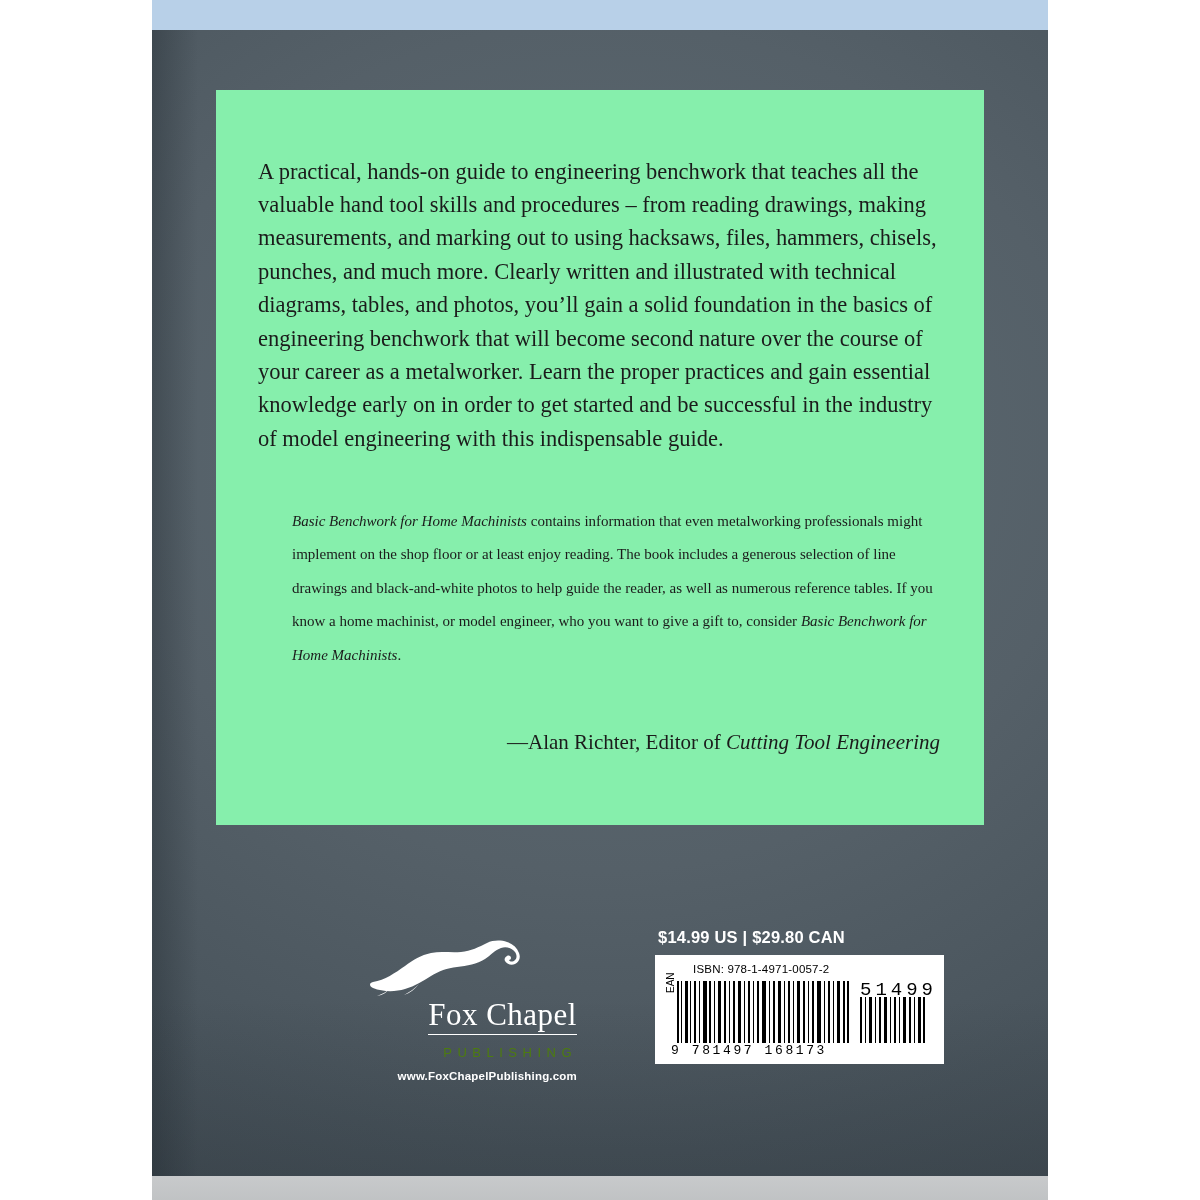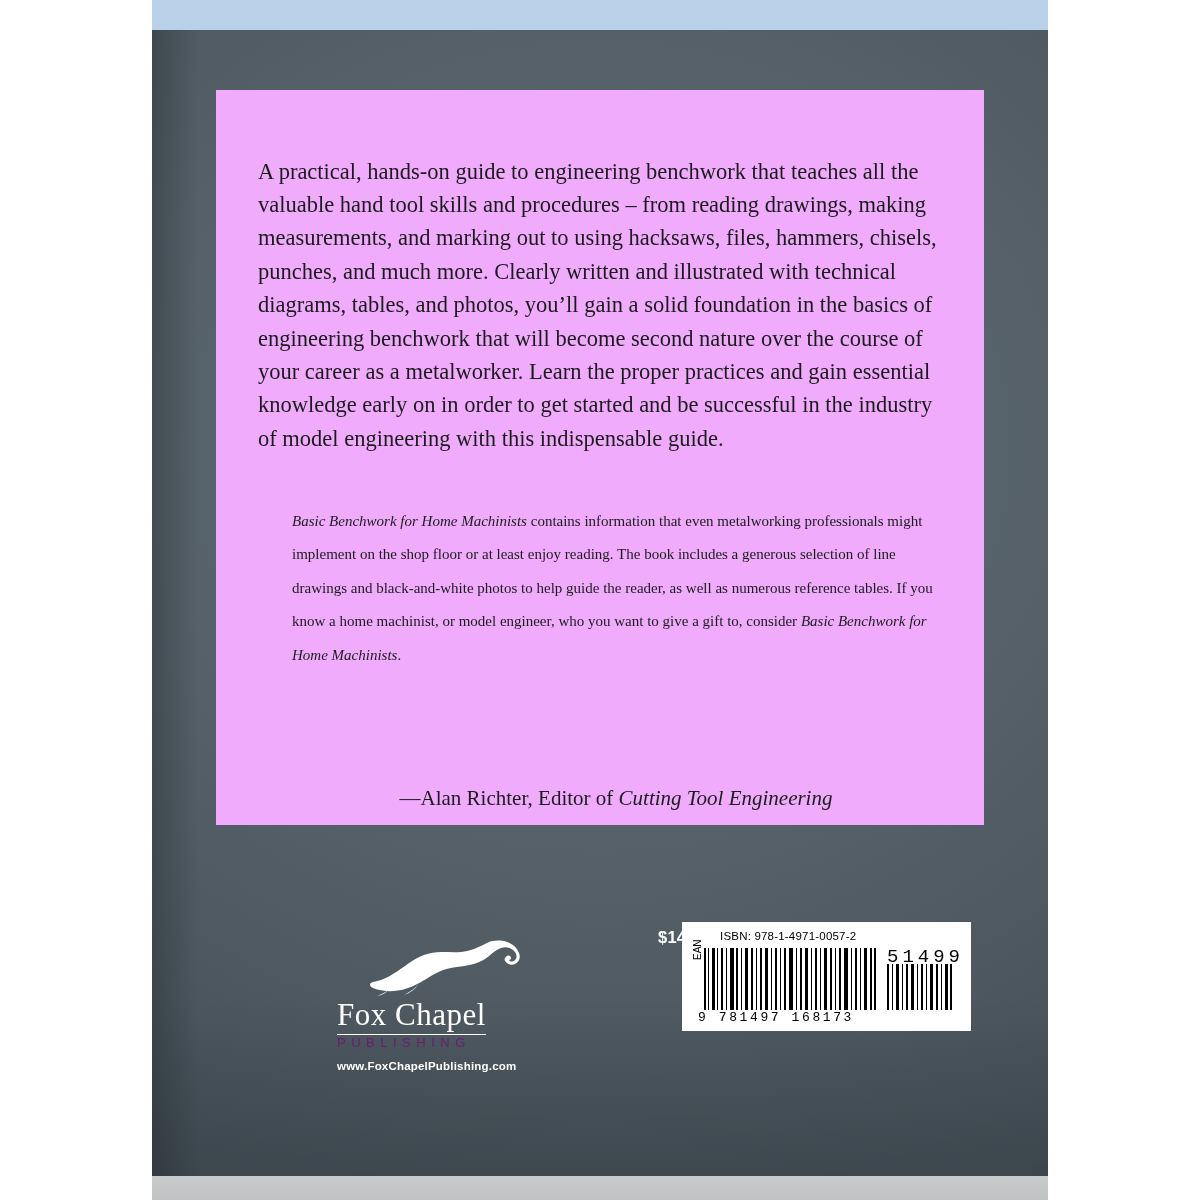--- a/index.html
+++ b/index.html
@@ -66,21 +66,21 @@
     pointer-events: none;
   }
 
   
   #text-panel {
     position: absolute;
     left: 216px;
     top: 90px;
     width: 768px;
     height: 735px;
-    background: #f0abfc;
+    background: #86efac;
   }
 
   .blurb {
     position: absolute;
     left: 42px;
     top: 42px;
     width: 686px;
     font-size: 22.5px;
     line-height: 33.4px;
     color: #1b1b1b;
@@ -94,58 +94,58 @@
     width: 648px;
     font-size: 15px;
     line-height: 33.4px;
     color: #1b1b1b;
   }
   .quote em { font-style: italic; }
 
   .attribution {
     position: absolute;
     left: 76px;
-    top: 672px;
+    top: 616px;
     width: 648px;
     font-size: 21px;
     line-height: 30px;
     color: #1b1b1b;
-    text-align: center;
+    text-align: right;
   }
   .attribution em { font-style: italic; }
 
   
   #logo-block {
     position: absolute;
     left: 337px;
     top: 940px;
     width: 240px;
-    text-align: left;
+    text-align: right;
     color: #ffffff;
   }
   #fox-icon {
     display: block;
     margin: 0 auto 2px auto;
   }
   #logo-name {
     font-family: "Liberation Serif", serif;
     font-size: 31px;
     letter-spacing: 0.5px;
     line-height: 34px;
     color: #ffffff;
     border-bottom: 1.5px solid #ffffff;
     padding-bottom: 2px;
     display: inline-block;
   }
   #logo-sub {
     font-family: "Liberation Sans", sans-serif;
     font-size: 13px;
     letter-spacing: 5.5px;
-    color: #701a75;
-    margin-top: 0;
+    color: #4d7c0f;
+    margin-top: 10px;
   }
   #logo-url {
     font-family: "Liberation Sans", sans-serif;
     font-size: 11.5px;
     font-weight: bold;
     color: #ffffff;
     margin-top: 10px;
     letter-spacing: 0.2px;
   }
 
@@ -158,26 +158,25 @@
     font-size: 16.5px;
     font-weight: bold;
     color: #ffffff;
     letter-spacing: 0.2px;
   }
 
   
   #barcode-box {
     position: absolute;
     left: 655px;
-    top: 922px;
+    top: 955px;
     width: 285px;
     height: 105px;
     background: #ffffff;
     padding: 2px;
-    margin-left: 27px;
   }
   #isbn-text {
     position: absolute;
     left: 38px;
     top: 8px;
     font-family: "Liberation Sans", sans-serif;
     font-size: 11.5px;
     color: #000000;
     letter-spacing: 0.2px;
   }

